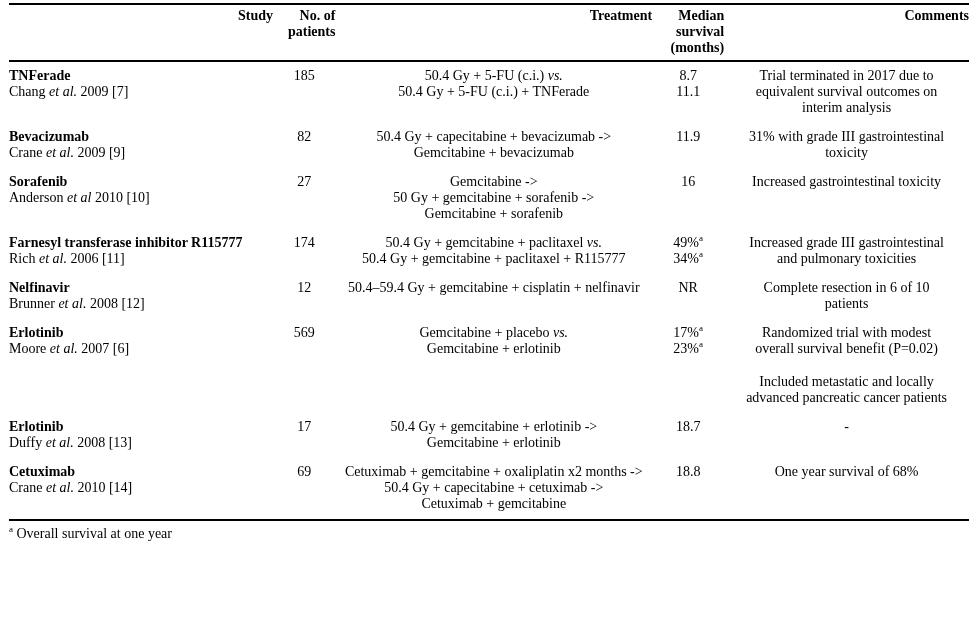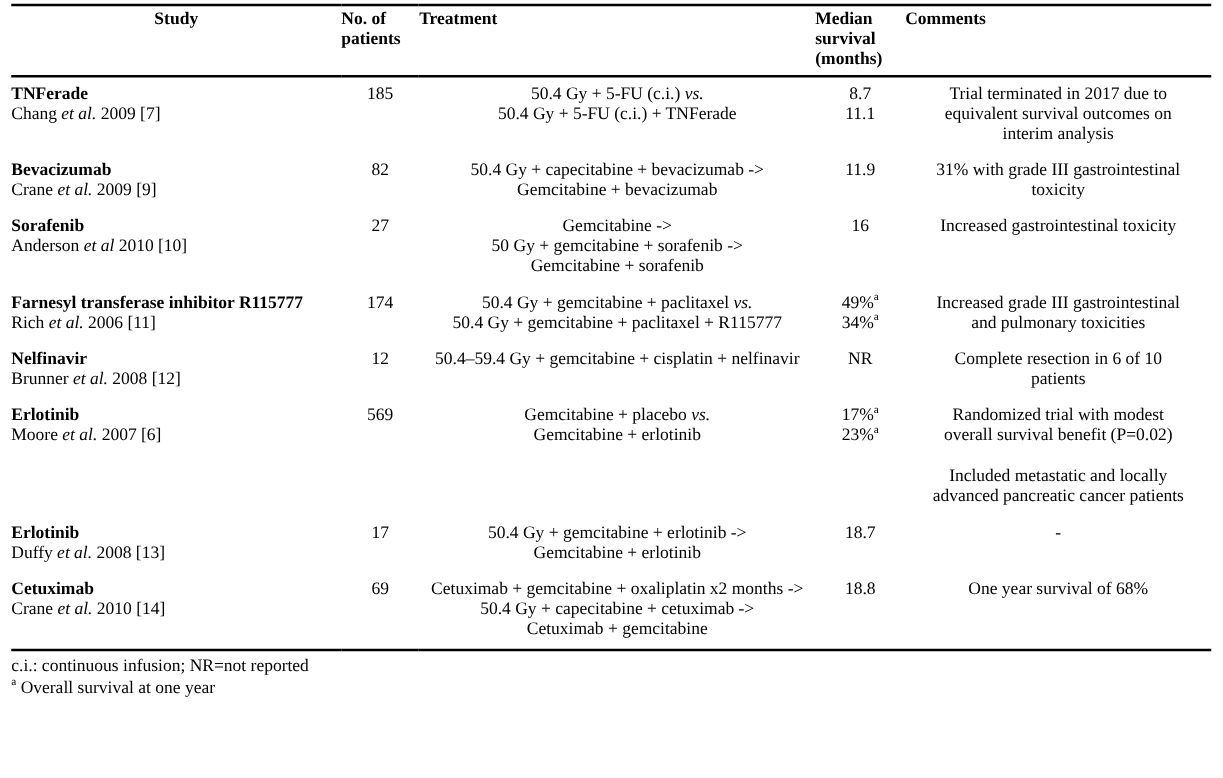--- a/index.html
+++ b/index.html
@@ -10,25 +10,25 @@
     font-size: 14px;
   }
   .page { box-sizing: border-box; width: 978px; padding: 3px 9px 0 9px; }
   .title { line-height: 18px; padding: 1px 0 3px 0; }
   .title .tlabel { font-weight: bold; }
   table.trials {
     width: 100%; border-collapse: collapse; table-layout: fixed;
     border-top: 2px solid #000; border-bottom: 2px solid #000;
   }
   thead th {
-    font-weight: bold; vertical-align: top; text-align: left;
+    font-weight: bold; vertical-align: top; text-align: right;
     padding: 3px 0 4px 0; line-height: 16px;
     border-bottom: 2px solid #000;
   }
-  thead th.h-study { text-align: center; }
+  thead th.h-study { text-align: right; }
   tbody td { vertical-align: top; padding: 6px 2px 7px 2px; }
   td.c-study { text-align: left; padding-left: 0; }
   td.c-pat, td.c-treat, td.c-med, td.c-com { text-align: center; }
   .ln { line-height: 16px; white-space: nowrap; }
   .sname { font-weight: bold; }
   .gap2 { margin-top: 17px; }
   sup.fn { font-size: 9px; vertical-align: super; line-height: 0; }
   .foot { padding: 4px 0 0 0; }
   .foot .ln { line-height: 17px; }
   i { font-style: italic; }
@@ -235,17 +235,16 @@
         </td>
         <td class="c-com">
           <div class="ln">One year survival of 68%</div>
         </td>
       </tr>
 
     </tbody>
   </table>
 
   <div class="foot">
-    <div class="ln">c.i.: continuous infusion; NR=not reported</div>
     <div class="ln"><sup class="fn">a</sup><span> Overall survival at one year</span></div>
   </div>
 
 </div>
 
 </body></html>

